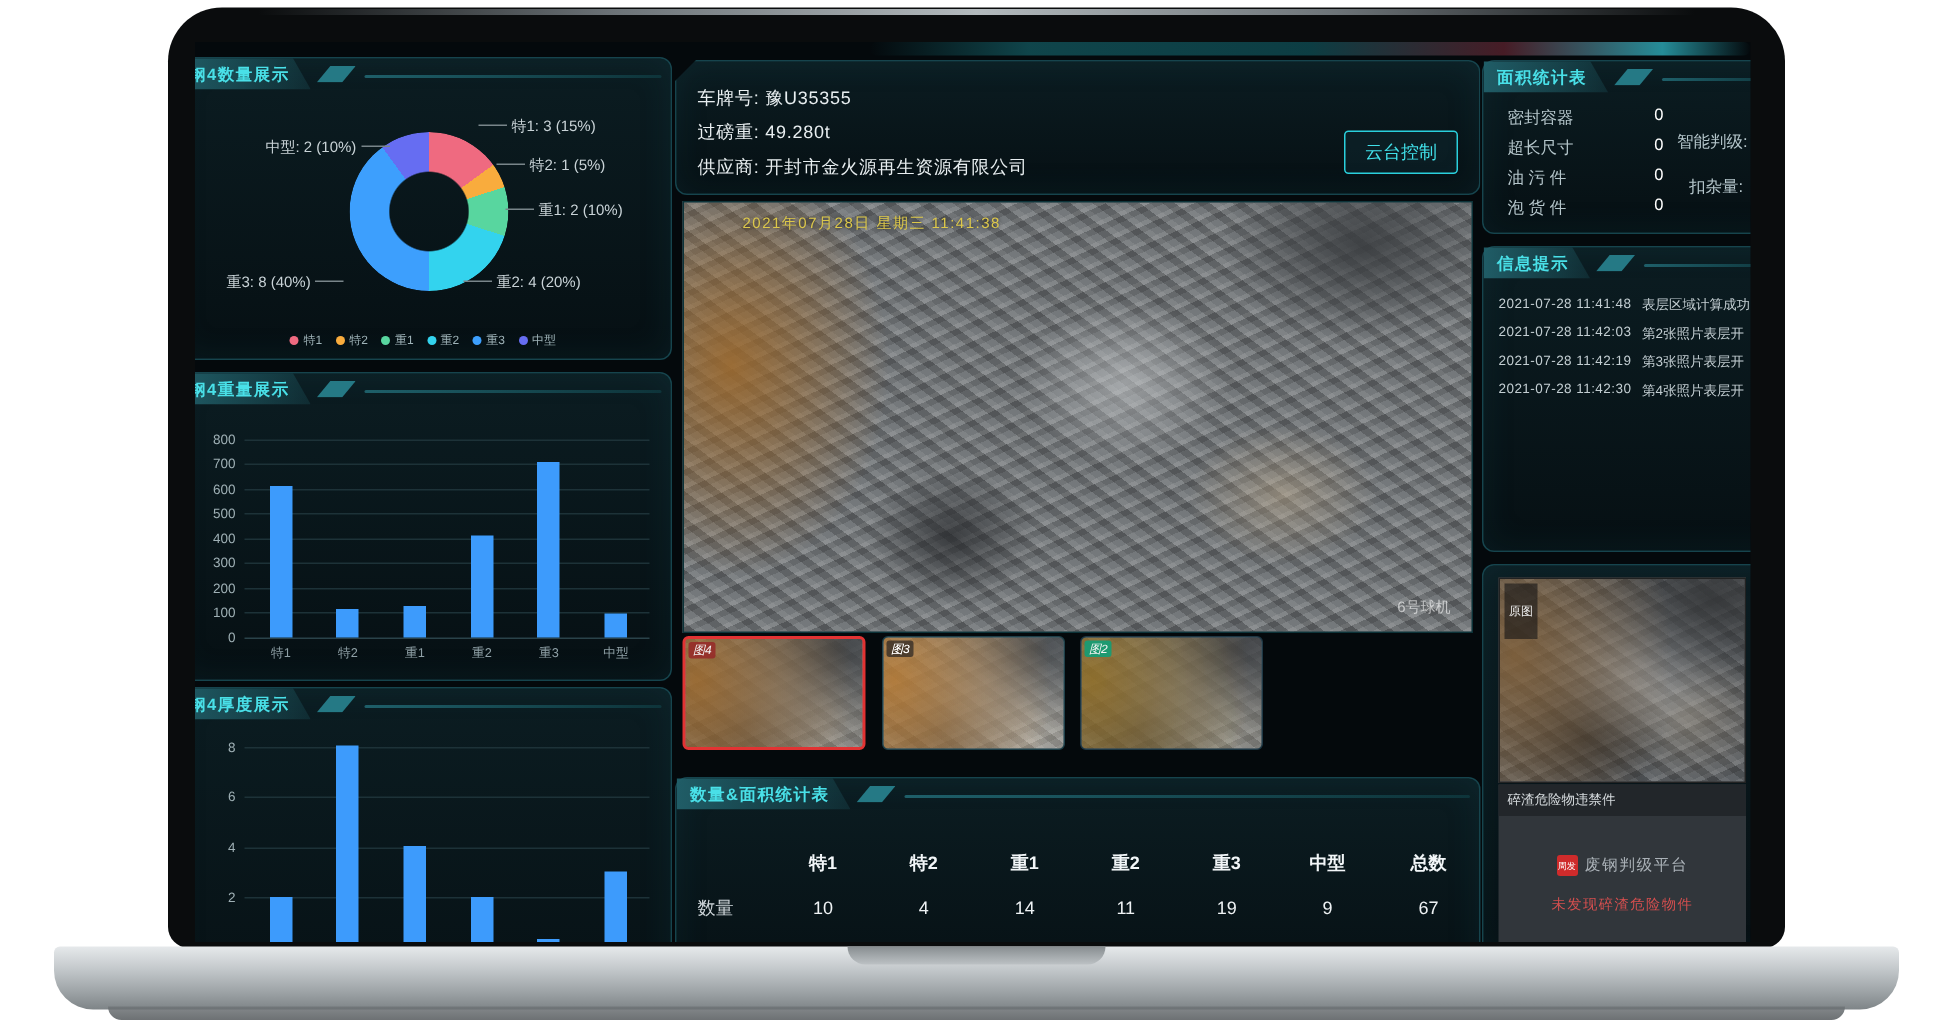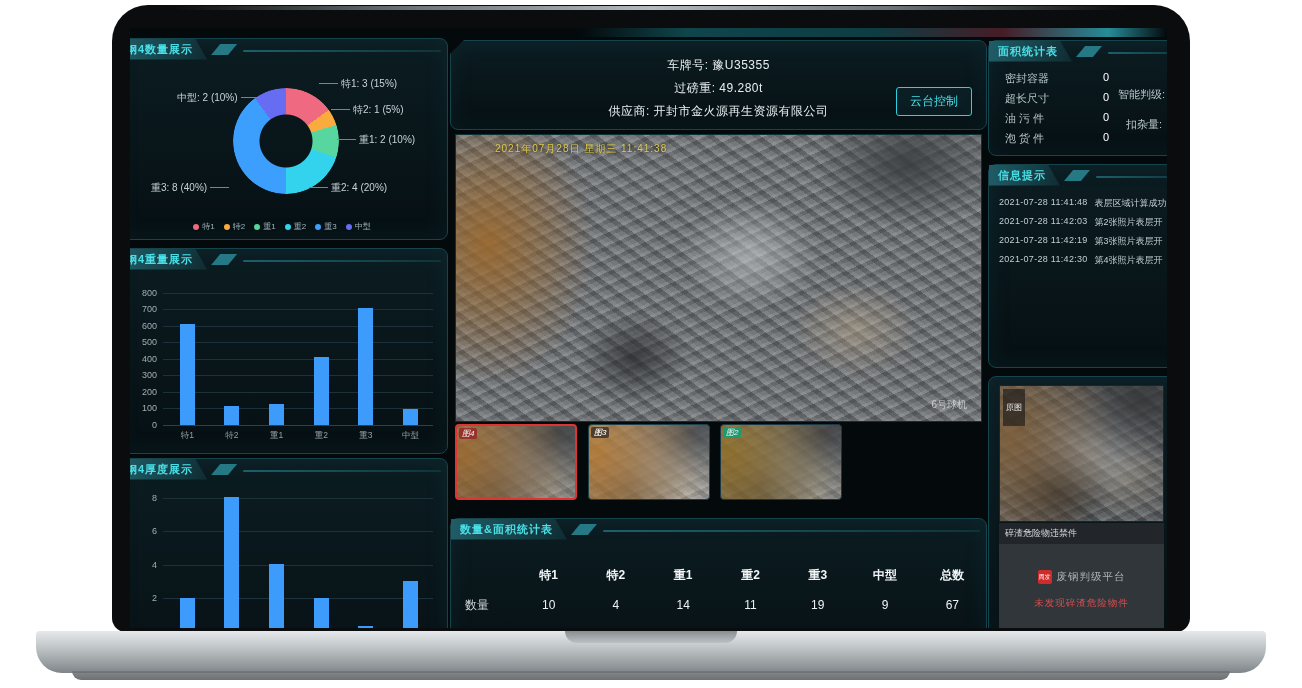--- a/index.html
+++ b/index.html
@@ -54,21 +54,21 @@
   
   .gridline { position:absolute; left:46px; right:14px; height:1px; background:#1d3238; }
   .ytick { position:absolute; left:0; width:40px; text-align:right; font-size:9px; color:#9fb0b5; }
   .bars { position:absolute; left:48px; right:14px; display:flex; justify-content:space-around; align-items:flex-end; }
   .bar { width:15px; background:#3d9bfc; }
   .xlabels { position:absolute; left:48px; right:14px; display:flex; justify-content:space-around; }
   .xlabels span { font-size:8.5px; color:#8fa0a6; width:30px; text-align:center; }
 
   
   .info-panel { clip-path:polygon(14px 0, 100% 0, 100% 100%, 0 100%, 0 14px); padding:10px 14px; }
-  .info-line { font-size:12px; color:#e8eef0; margin:6px 0; letter-spacing:.5px;text-align:center; }
+  .info-line { font-size:12px; color:#e8eef0; margin:6px 0; letter-spacing:.5px; }
   .ptz-btn { position:absolute; right:14px; bottom:13px; border:1px solid #2ad0dd; color:#41e1ea;
          font-size:12px; padding:5px 13px; border-radius:3px; background:rgba(20,60,70,.25); cursor:pointer; }
 
   .photo { position:absolute; overflow:hidden; border:1px solid #0c3238; background-color:#74787b; }
   .scrap-tex { background-image:
       radial-gradient(150px 200px at 6% 38%, rgba(156,105,45,.9), rgba(156,105,45,0) 70%),
       radial-gradient(130px 90px at 86% 10%, rgba(58,61,64,.9), transparent 72%),
       radial-gradient(100px 80px at 56% 42%, rgba(205,208,210,.55), transparent 70%),
       radial-gradient(80px 66px at 34% 78%, rgba(38,40,43,.75), transparent 70%),
       radial-gradient(90px 66px at 76% 68%, rgba(193,172,140,.45), transparent 70%),

